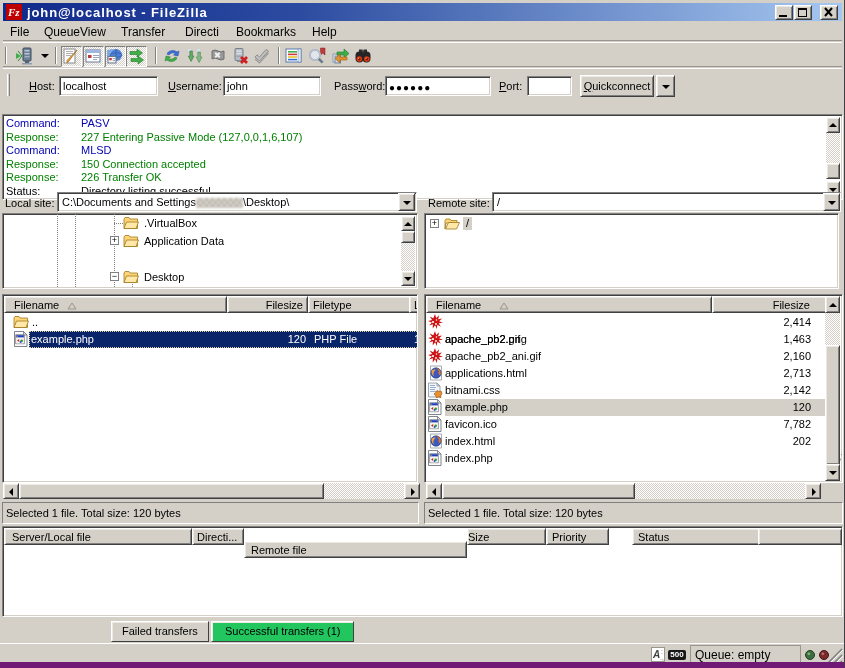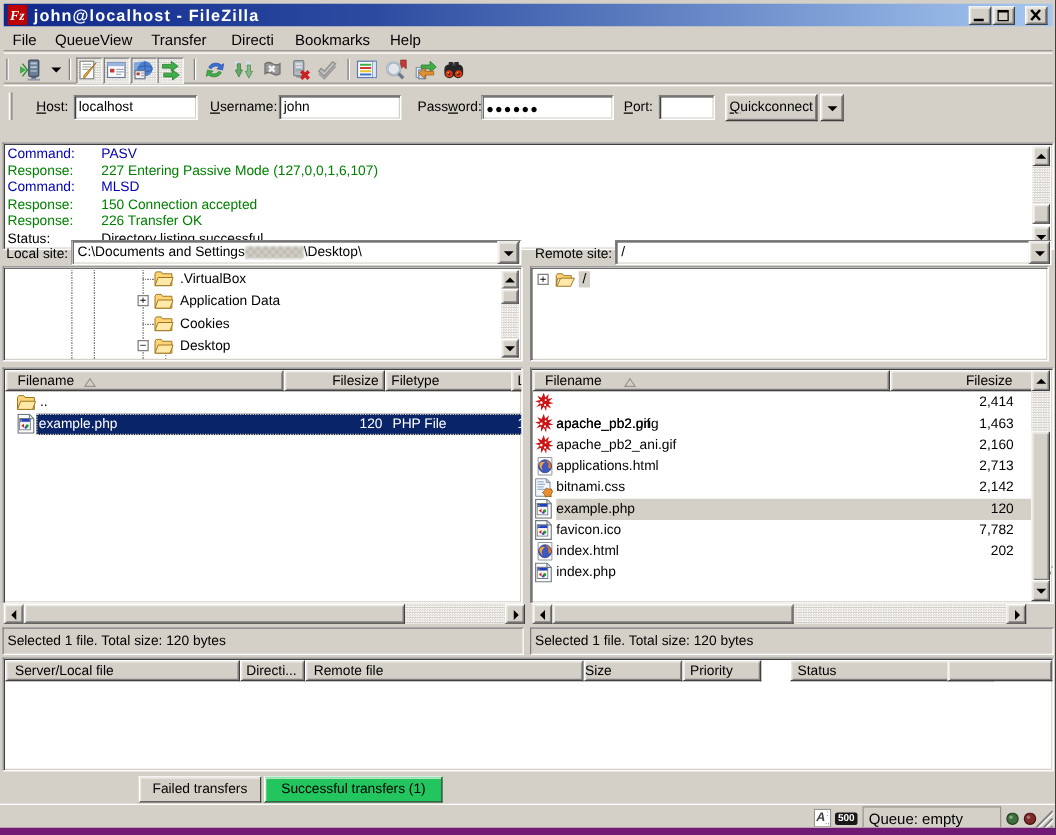--- a/index.html
+++ b/index.html
@@ -273,28 +273,20 @@
         </svg>
     <span style="position:absolute;left:141px;top:2px">.VirtualBox</span>
   </div>
   <div class="row" style="left:0;top:19px;width:380px">
     <div class="pm" style="left:107px;top:3px">+</div>
     <svg style="left:120px;top:0" width="16" height="16" viewBox="0 0 16 16">
           <path d="M1 13.5 V4 l1-1.5 h4 l1 1.5 h7.5 V13.5 z" fill="#ffd476" stroke="#a07820" stroke-width="0.8"></path>
           <path d="M1 13.5 L3.5 7 h12 L13 13.5 z" fill="#ffe8a8" stroke="#a07820" stroke-width="0.8"></path>
         </svg>
     <span style="position:absolute;left:141px;top:2px">Application Data</span>
-  </div>
-  <div class="row" style="left:0;top:37px;width:380px">
-    <div class="hdots" style="left:111px;top:8px;width:10px"></div>
-    <svg style="left:120px;top:0" width="16" height="16" viewBox="0 0 16 16">
-          <path d="M1 13.5 V4 l1-1.5 h4 l1 1.5 h7.5 V13.5 z" fill="#ffd476" stroke="#a07820" stroke-width="0.8"></path>
-          <path d="M1 13.5 L3.5 7 h12 L13 13.5 z" fill="#ffe8a8" stroke="#a07820" stroke-width="0.8"></path>
-        </svg>
-    <span style="position:absolute;left:141px;top:2px">Cookies</span>
   </div>
   <div class="row" style="left:0;top:55px;width:380px">
     <div class="pm" style="left:107px;top:3px">−</div>
     <svg style="left:120px;top:0" width="16" height="16" viewBox="0 0 16 16">
           <path d="M1 13.5 V4 l1-1.5 h4 l1 1.5 h7.5 V13.5 z" fill="#ffd476" stroke="#a07820" stroke-width="0.8"></path>
           <path d="M1 13.5 L3.5 7 h12 L13 13.5 z" fill="#ffe8a8" stroke="#a07820" stroke-width="0.8"></path>
         </svg>
     <span style="position:absolute;left:141px;top:2px">Desktop</span>
   </div>
 
@@ -488,21 +480,21 @@
         <div class="ar rt" style="left:6px;top:4px"></div>
       </div>
 </div>
 
 <div class="abs" style="left:2px;top:502px;width:417px;height:22px;border:1px solid;border-color:#808080 #fff #fff #808080;background:#d4d0c8;padding:4px 0 0 3px">Selected 1 file. Total size: 120 bytes</div>
 <div class="abs" style="left:424px;top:502px;width:419px;height:22px;border:1px solid;border-color:#808080 #fff #fff #808080;background:#d4d0c8;padding:4px 0 0 3px">Selected 1 file. Total size: 120 bytes</div>
 
 <div class="abs whitebox" style="left:2px;top:526px;width:841px;height:91px;overflow:hidden">
   <div class="hdr" style="left:1px;top:1px;width:188px;padding-left:7px">Server/Local file</div>
   <div class="hdr" style="left:189px;top:1px;width:52px;padding-left:4px">Directi...</div>
-  <div class="hdr" style="left:241px;top:1px;width:223px;padding-left:6px">Remote file</div>
+  <div class="hdr" style="left:241px;top:14px;width:223px;padding-left:6px">Remote file</div>
   <div class="hdr" style="left:464px;top:1px;width:79px;padding-right:5px">Size</div>
   <div class="hdr" style="left:543px;top:1px;width:63px;padding-left:5px">Priority</div>
   <div class="hdr" style="left:629px;top:1px;width:163px;padding-left:5px">Status</div>
   <div class="hdr" style="left:755px;top:1px;width:84px"></div>
 </div>
 
 <div class="abs" style="left:111px;top:621px;width:98px;height:21px;background:#d4d0c8;border:1px solid;border-color:#fff #404040 #404040 #fff;box-shadow:inset 1px 1px 0 #ece9e2;padding:3px 0 0 10px">Failed transfers</div>
 <div class="abs" style="left:211px;top:621px;width:143px;height:21px;background:#22c55e;border:1px solid;border-color:#fff #404040 #404040 #fff;box-shadow:inset 1px 1px 0 #ece9e2;padding:3px 0 0 13px">Successful transfers (1)</div>
 
 <div class="abs" style="left:0;top:643px;width:845px;height:23px;background:#d4d0c8;border-top:1px solid #fff">

